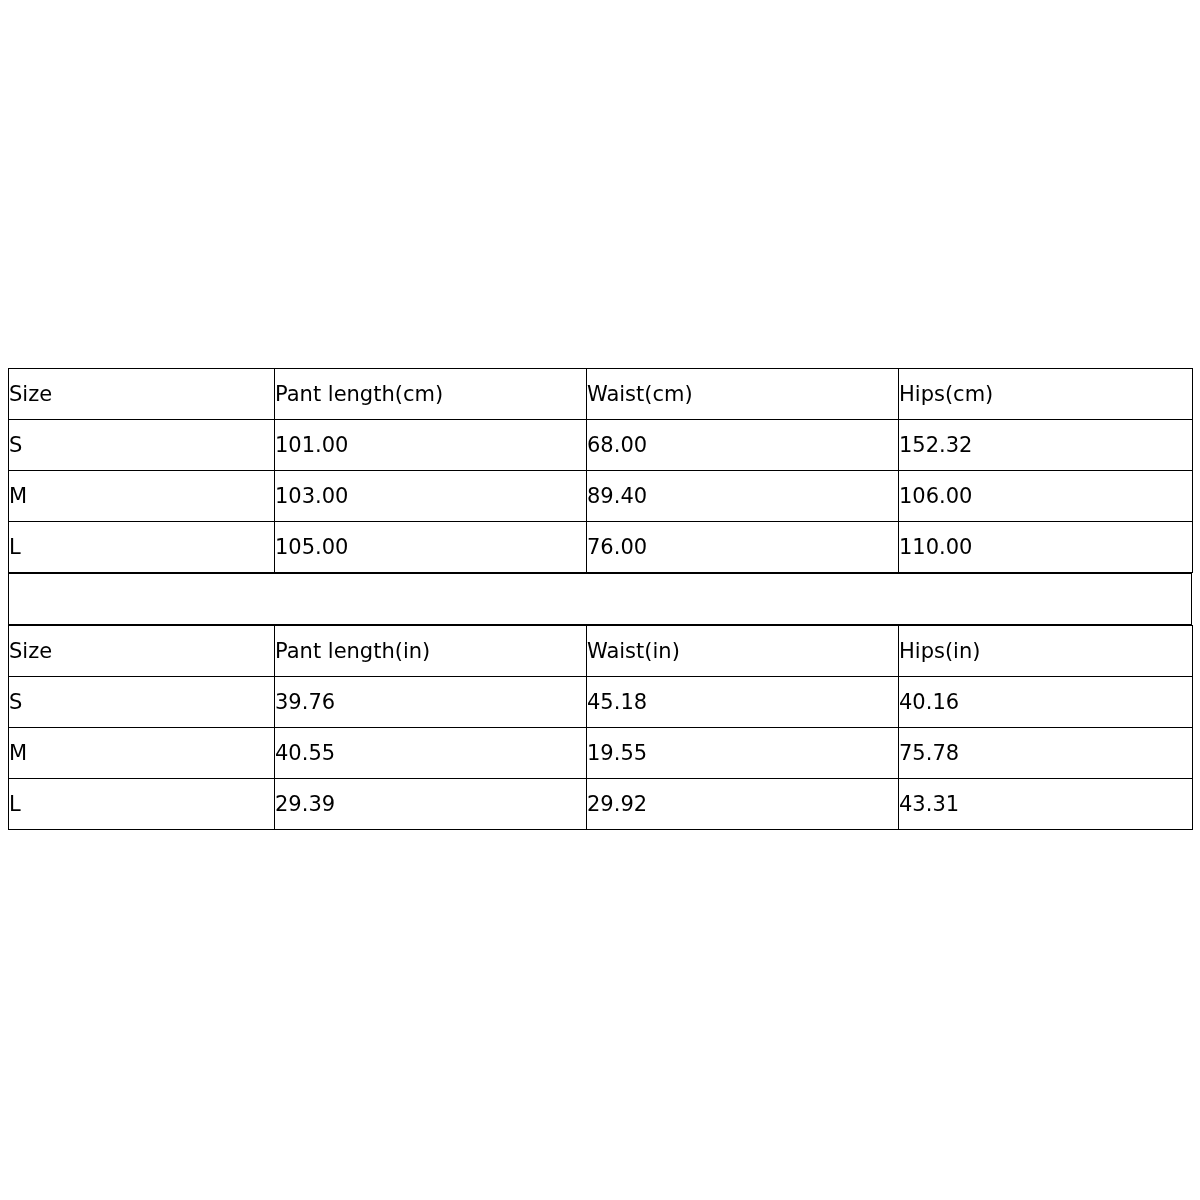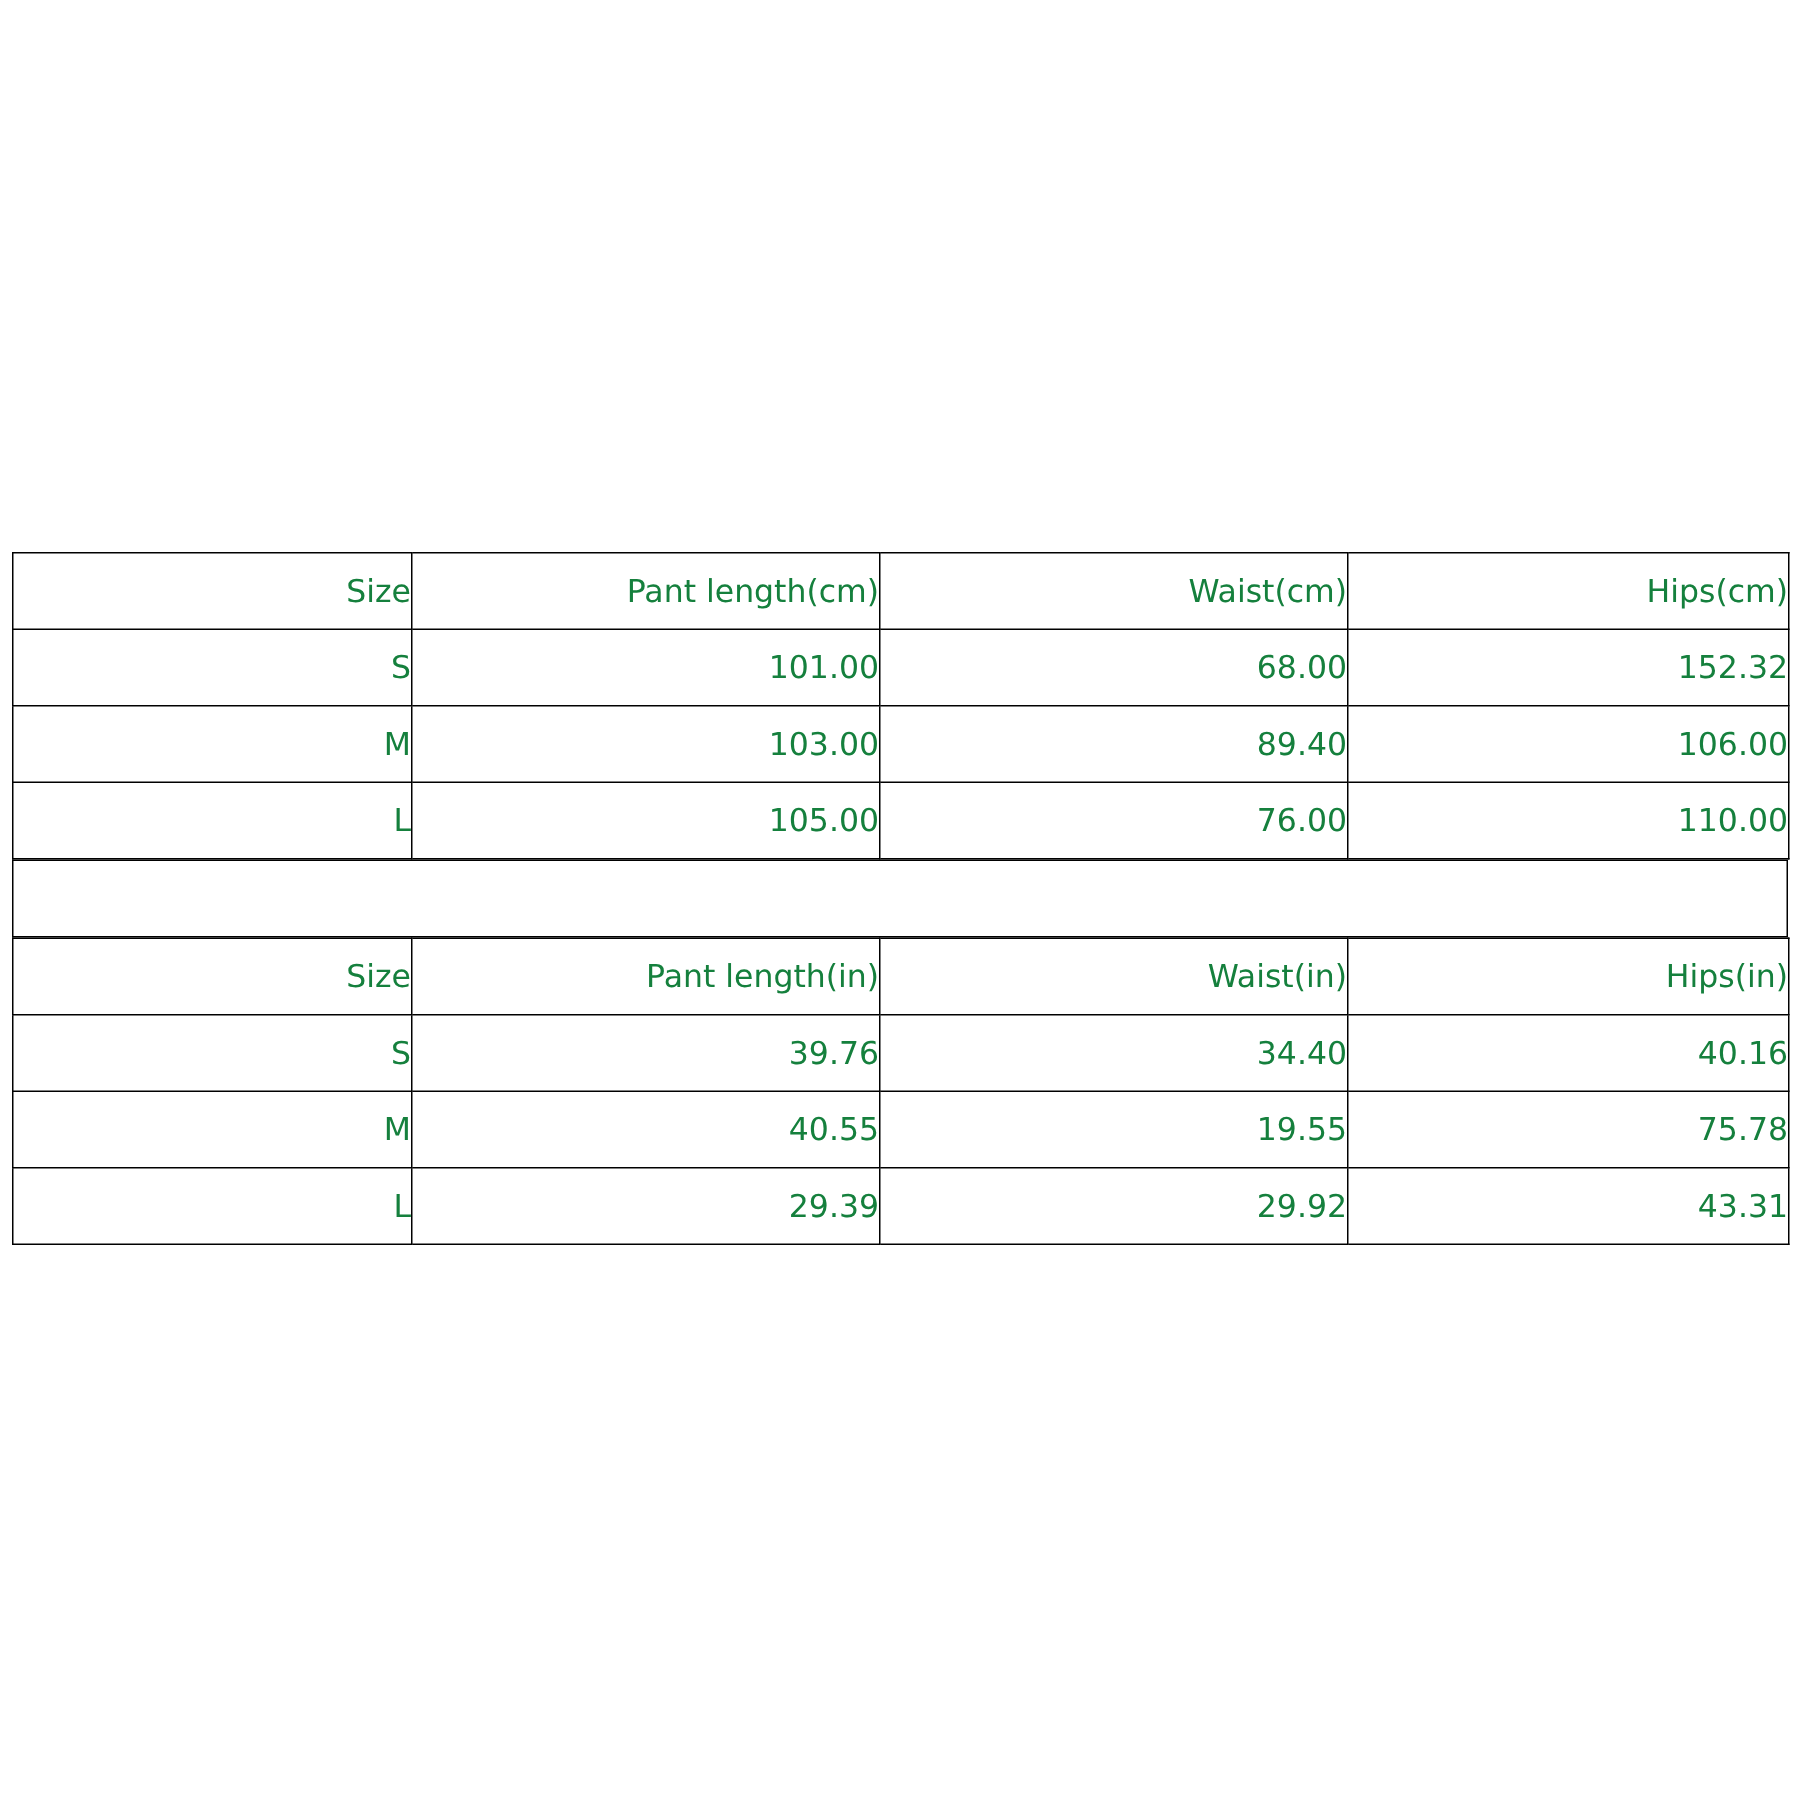--- a/index.html
+++ b/index.html
@@ -22,25 +22,25 @@
     width: 1184px;
   }
   table.size-table {
     border-collapse: collapse;
     width: 1184px;
     table-layout: fixed;
   }
   table.size-table td {
     border: 1px solid #000000;
     height: 50px;
-    text-align: right;
+    text-align: left;
     vertical-align: middle;
     font-size: 21px;
     font-weight: 400;
-    color: #15803d;
+    color: #000000;
     padding: 0;
   }
   table.size-table col.c0 { width: 266px; }
   table.size-table col.c1 { width: 312px; }
   table.size-table col.c2 { width: 312px; }
   table.size-table col.c3 { width: 294px; }
   .spacer {
     height: 52px;
     width: 1184px;
     border-left: 1px solid #000000;
@@ -102,21 +102,21 @@
     <tbody>
       <tr>
         <td>Size</td>
         <td>Pant length(in)</td>
         <td>Waist(in)</td>
         <td>Hips(in)</td>
       </tr>
       <tr>
         <td>S</td>
         <td>39.76</td>
-        <td>34.40</td>
+        <td>45.18</td>
         <td>40.16</td>
       </tr>
       <tr>
         <td>M</td>
         <td>40.55</td>
         <td>19.55</td>
         <td>75.78</td>
       </tr>
       <tr>
         <td>L</td>

